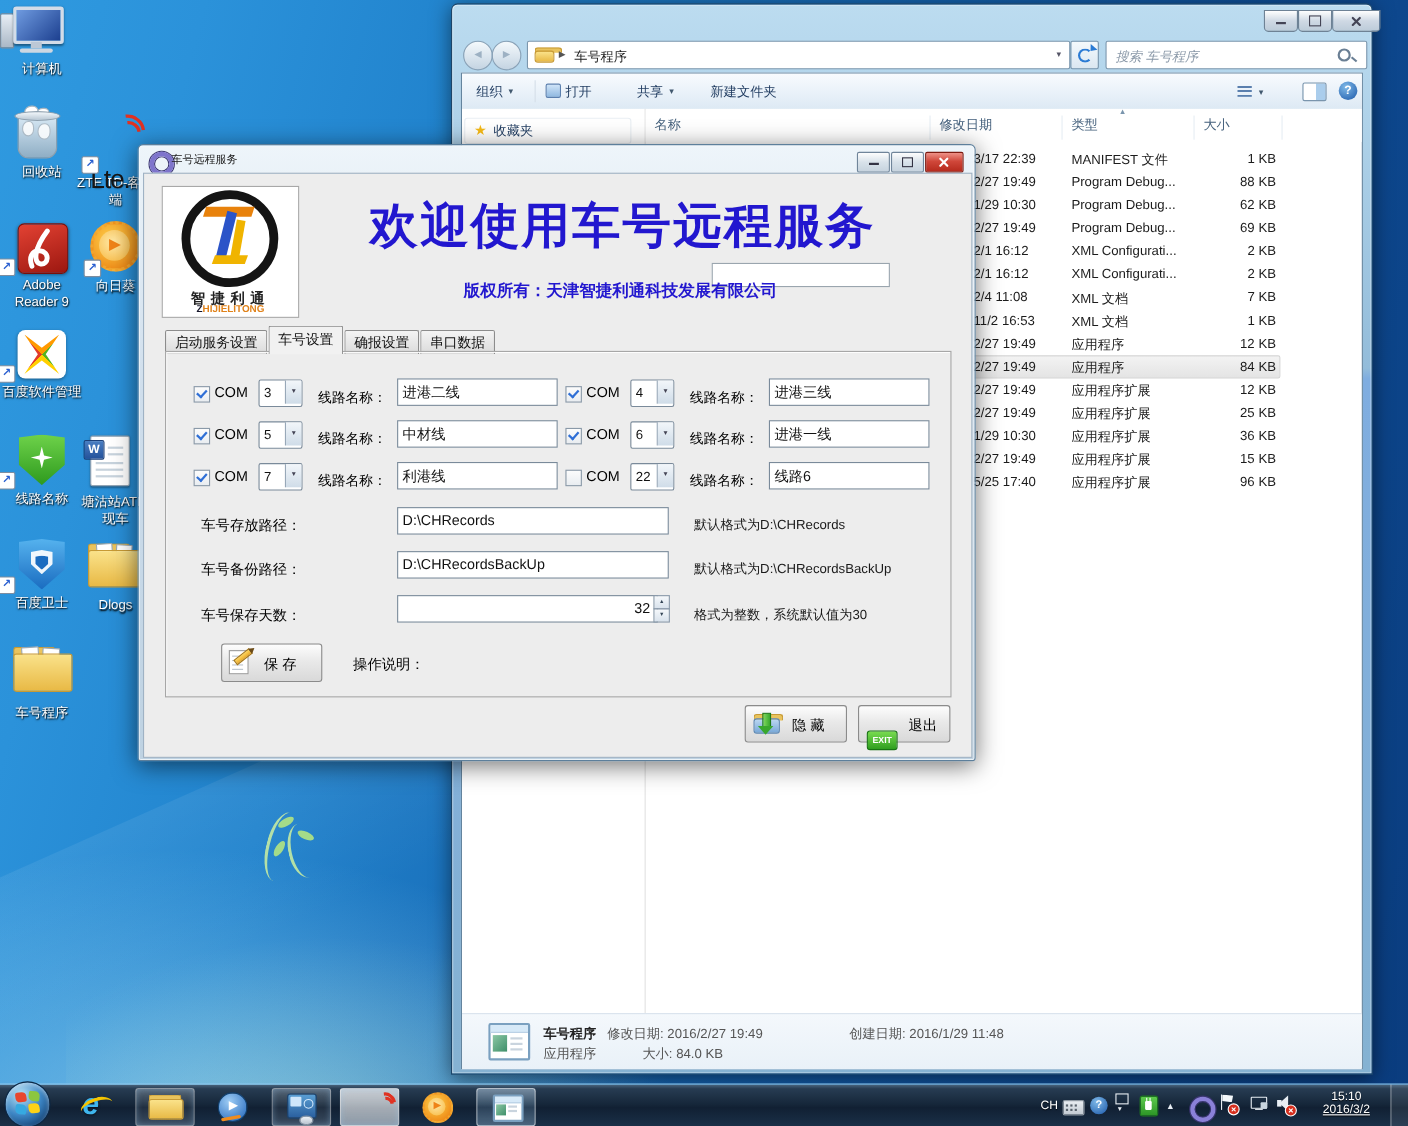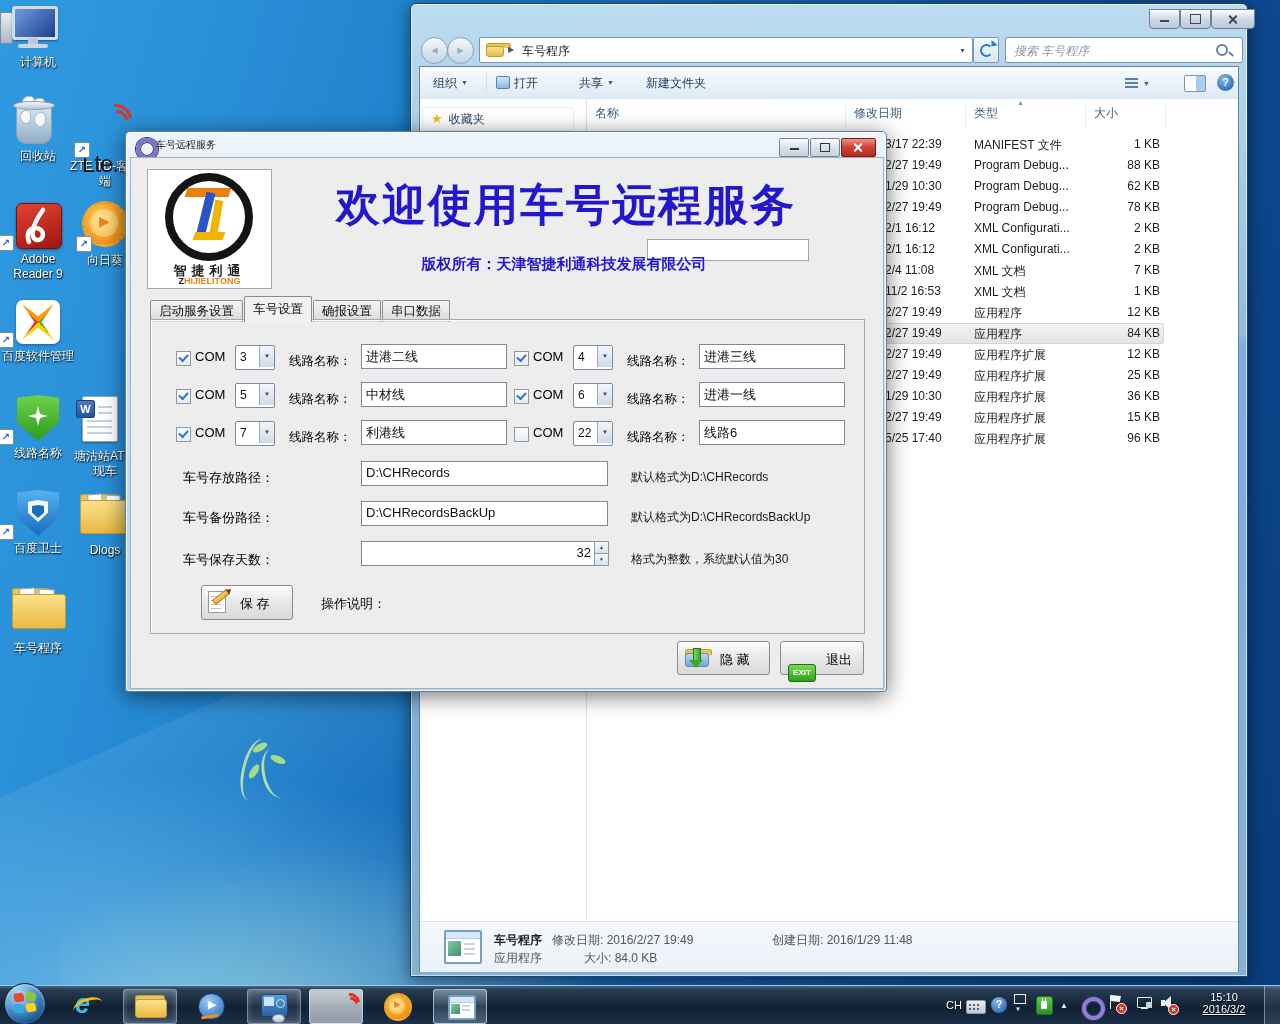--- a/index.html
+++ b/index.html
@@ -339,21 +339,21 @@
             <span class="fsize">88 KB</span>
           </div>
         <div class="frow">
             <span class="fdate">1/29 10:30</span>
             <span class="ftype">Program Debug...</span>
             <span class="fsize">62 KB</span>
           </div>
         <div class="frow">
             <span class="fdate">2/27 19:49</span>
             <span class="ftype">Program Debug...</span>
-            <span class="fsize">78 KB</span>
+            <span class="fsize">69 KB</span>
           </div>
         <div class="frow">
             <span class="fdate">2/1 16:12</span>
             <span class="ftype">XML Configurati...</span>
             <span class="fsize">2 KB</span>
           </div>
         <div class="frow">
             <span class="fdate">2/1 16:12</span>
             <span class="ftype">XML Configurati...</span>
             <span class="fsize">2 KB</span>

